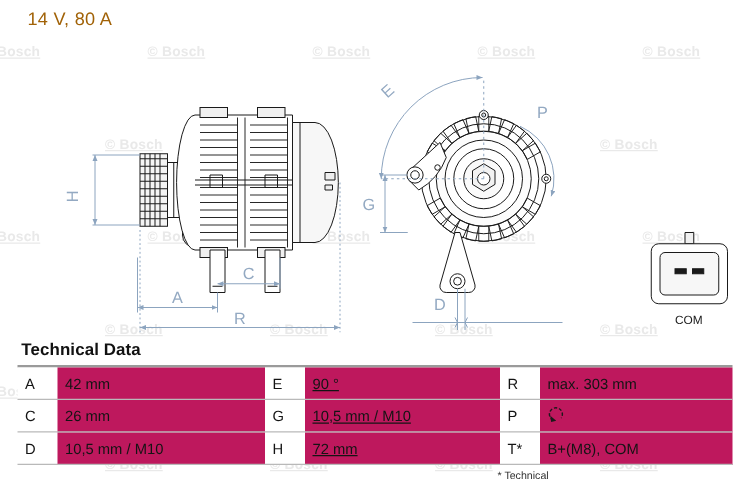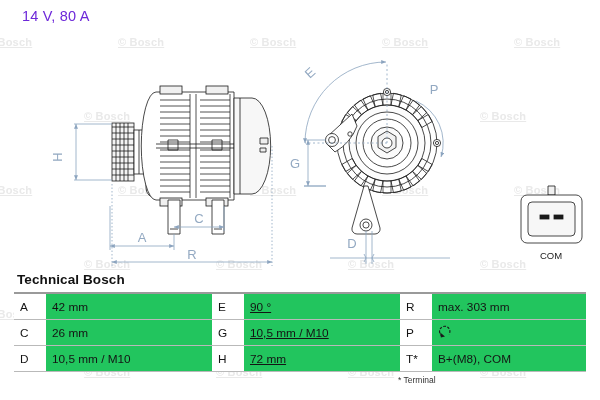--- a/index.html
+++ b/index.html
@@ -15,41 +15,41 @@
   .wm{
     position:absolute;font-size:11px;font-weight:bold;
     color:#e9e9e9;white-space:nowrap;letter-spacing:.2px;
     font-family:"Liberation Sans", sans-serif;
     text-decoration:underline;
   }
 
   
   .title{
     position:absolute;left:22px;top:8px;z-index:6;
-    font-size:14.5px;font-weight:400;color:#6d28d9;letter-spacing:.2px;
+    font-size:14.5px;font-weight:400;color:#a16207;letter-spacing:.2px;
   }
 
   
   .draw{position:absolute;left:0;top:26px;width:600px;height:240px;z-index:4;}
   .draw svg{display:block;}
 
   
   .td{position:absolute;left:14px;top:272px;width:572px;z-index:6;}
   .td-head{
     font-size:13.5px;font-weight:bold;color:#111;
     padding:0 0 5px 3px;letter-spacing:.1px;
   }
   .td-rule{height:2px;background:#9a9a9a;width:100%;}
   table.tdt{border-collapse:collapse;width:100%;table-layout:fixed;font-size:11.8px;}
   table.tdt td{
     padding:3px 0 3px 6px;height:19px;vertical-align:middle;
     border-bottom:1px solid #b9b9b9;color:#141414;
   }
   td.k{background:#ffffff;width:26px;padding-left:8px;}
-  td.v{background:#22c55e;}
+  td.v{background:#be185d;}
   td.v1{width:160px;}
   td.v2{width:150px;text-decoration:underline;}
   td.v3{width:auto;}
   .foot{
     font-size:8.5px;color:#333;padding:3px 0 0 0;
     text-align:left;margin-left:384px;
   }
   .rot-ico{display:inline-block;vertical-align:-3px;}
 </style>
 </head>
@@ -320,21 +320,21 @@
         <path d="M532,176 h39 a4,4 0 0 1 4,4 v26 a4,4 0 0 1 -4,4 h-39 a4,4 0 0 1 -4,-4 v-26 a4,4 0 0 1 4,-4 z" fill="#f7f7f7"></path>
         <rect x="540" y="189" width="9" height="4" fill="#1a1a1a"></rect>
         <rect x="554" y="189" width="9" height="4" fill="#1a1a1a"></rect>
       </g>
     </g>
     <text x="551" y="233" text-anchor="middle" fill="#1a1a1a" font-family="Liberation Sans, sans-serif" font-size="9.5">COM</text>
   </svg>
   </div>
 
   <div class="td">
-    <div class="td-head">Technical Bosch</div>
+    <div class="td-head">Technical Data</div>
     <div class="td-rule"></div>
 
     <table class="tdt">
       <tbody>
         <tr>
           <td class="k">A</td>
           <td class="v v1">42 mm</td>
           <td class="k">E</td>
           <td class="v v2">90 °</td>
           <td class="k">R</td>
@@ -359,16 +359,16 @@
           <td class="k">D</td>
           <td class="v v1">10,5 mm / M10</td>
           <td class="k">H</td>
           <td class="v v2">72 mm</td>
           <td class="k">T*</td>
           <td class="v v3">B+(M8), COM</td>
         </tr>
       </tbody>
     </table>
 
-    <div class="foot">* Terminal</div>
+    <div class="foot">* Technical</div>
   </div>
 
 </div>
 
 </body></html>

